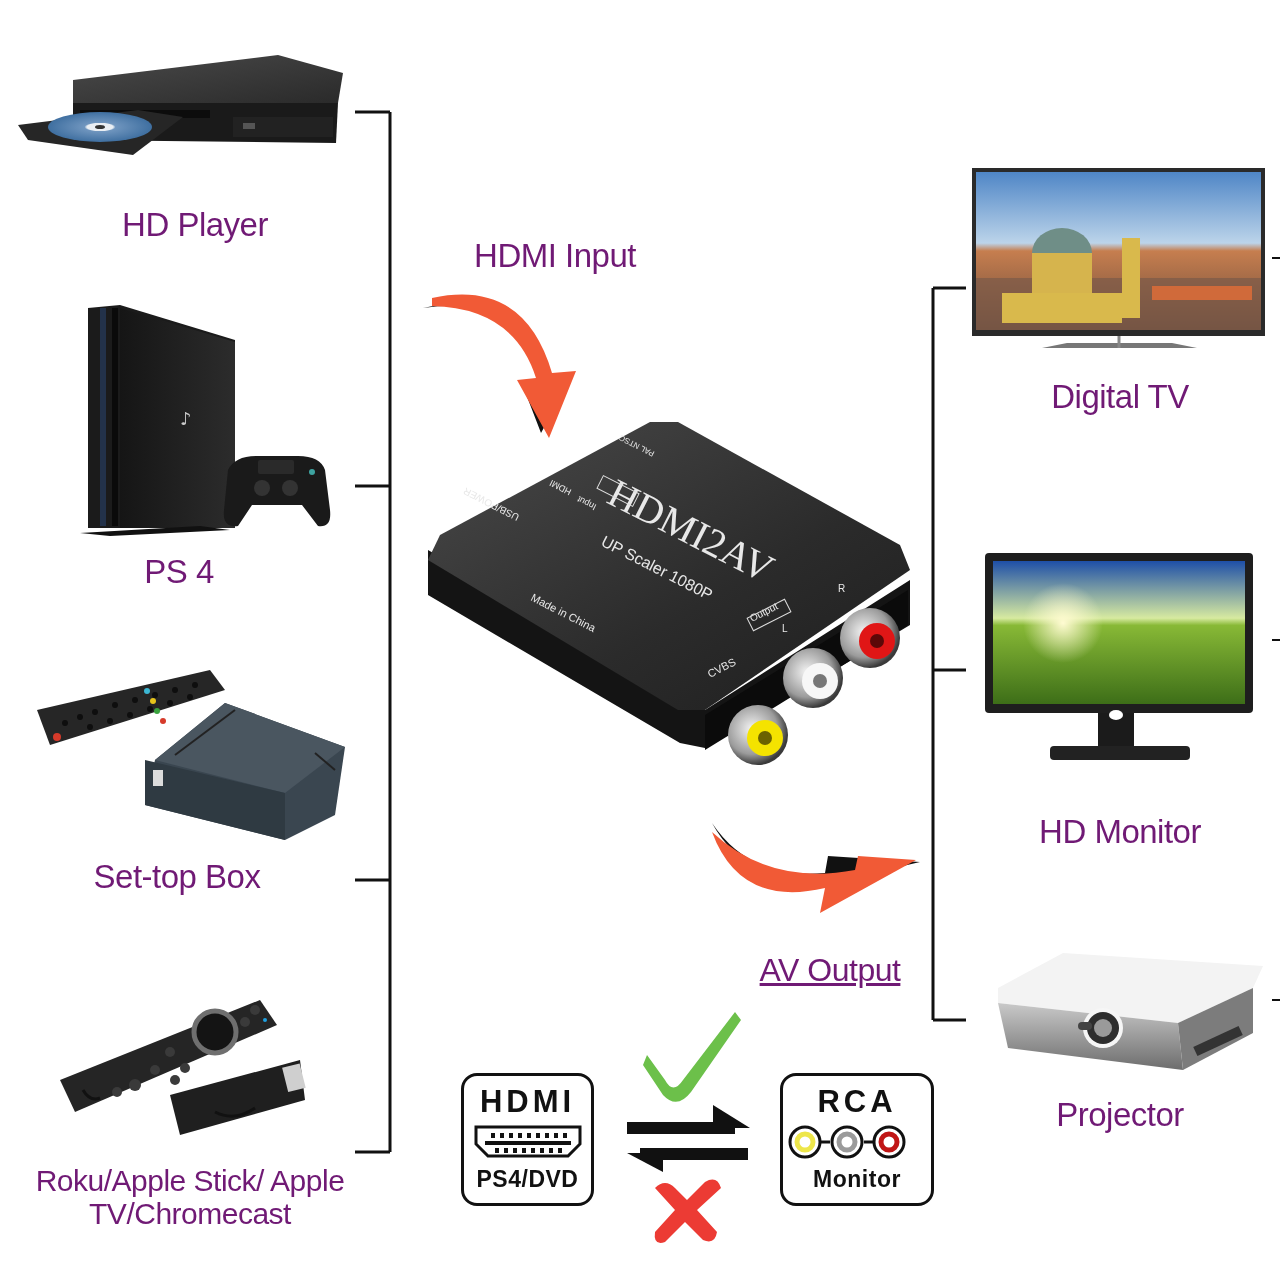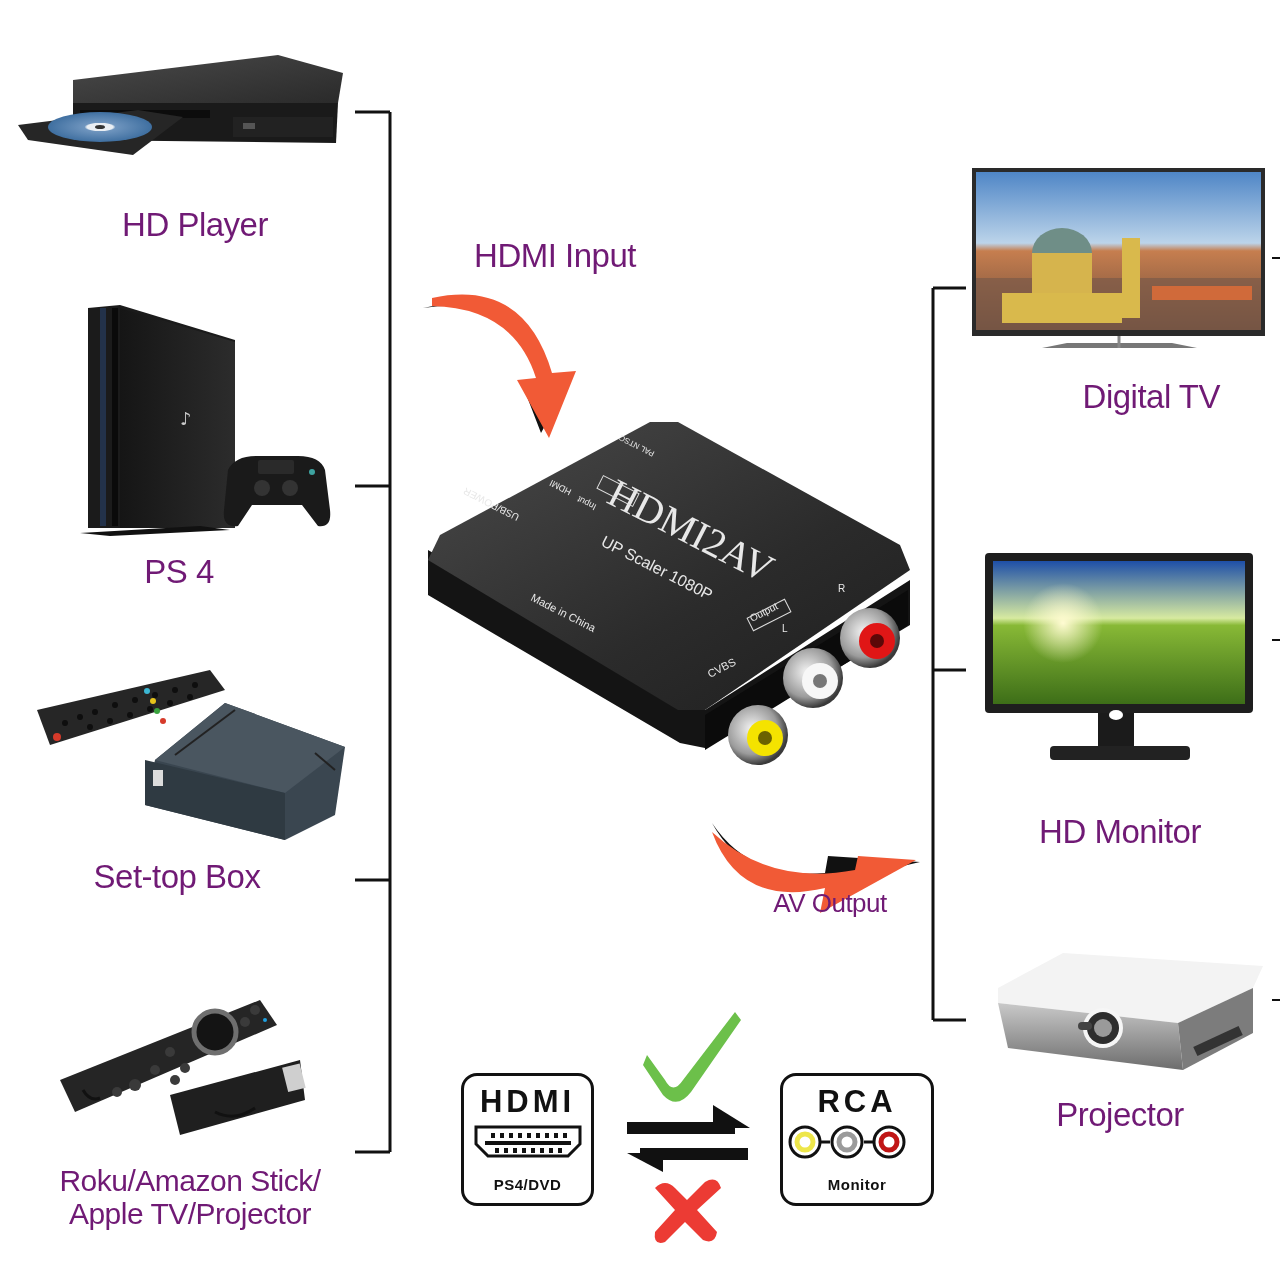--- a/index.html
+++ b/index.html
@@ -5,21 +5,21 @@
   html, body { margin: 0; padding: 0; background: #ffffff; }
   body { width: 1280px; height: 1280px; position: relative; overflow: hidden;
          font-family: "Liberation Sans", sans-serif; color: #111; }
   .label { position: absolute; font-size: 33px; color: #701a75; white-space: nowrap;
            text-align: center; letter-spacing: -0.5px; }
   .label.sm { font-size: 30px; line-height: 33px; white-space: normal; }
   svg { position: absolute; overflow: visible; }
   .badge { position: absolute; border: 3px solid #111; border-radius: 16px; background: #fff;
            box-sizing: border-box; text-align: center; }
   .badge .t { font-weight: bold; font-size: 31px; letter-spacing: 4px; margin-top: 8px; }
-  .badge .s { font-size: 15px; font-weight: bold; letter-spacing: 0.5px; position: absolute;
+  .badge .s { font-size: 23px; font-weight: bold; letter-spacing: 0.5px; position: absolute;
               left: 0; right: 0; bottom: 10px; }
 </style>
 </head>
 <body>
 
 <svg width="1280" height="1280" style="left:0;top:0;">
   <g stroke="#111" stroke-width="3" fill="none">
     <line x1="390" y1="112" x2="390" y2="1152"></line>
     <line x1="355" y1="112" x2="390" y2="112"></line>
     <line x1="355" y1="486" x2="390" y2="486"></line>
@@ -142,21 +142,21 @@
         <circle cx="100" cy="80" r="5"></circle>
       <circle cx="120" cy="90" r="5"></circle>
         <circle cx="80" cy="95" r="6"></circle>
         <circle cx="62" cy="102" r="5"></circle>
       <circle cx="200" cy="20" r="5"></circle>
         <circle cx="190" cy="32" r="5"></circle>
     </g>
     <circle cx="210" cy="30" r="2" fill="#1ea0e0"></circle>
     <path d="M28,100 Q35,112 45,108" stroke="#111" stroke-width="3" fill="none"></path>
   </svg>
-  <div class="label sm" style="left:30px;top:1164px;width:320px;">Roku/Amazon Stick/ Apple TV/Projector</div>
+  <div class="label sm" style="left:30px;top:1164px;width:320px;">Roku/Apple Stick/ Apple TV/Chromecast</div>
 </div>
 
 <div class="label" style="left:455px;top:237px;width:200px;">HDMI Input</div>
 <svg width="170" height="160" style="left:424px;top:288px;">
   <path d="M2,15 Q90,-5 120,90 L100,88 L120,140 L150,85 L132,88 Q105,0 2,15 Z" fill="#111" transform="translate(-3,5)"></path>
   <path d="M8,10 Q100,-10 128,85 L152,83 L125,150 L93,92 L112,90 Q90,20 8,18 Z" fill="#f15a36"></path>
 </svg>
 
 <svg width="500" height="360" style="left:420px;top:410px;">
   <defs>
@@ -210,21 +210,21 @@
     <circle cx="450" cy="228" r="30" fill="url(#rcaMetal)"></circle>
     <circle cx="457" cy="231" r="18" fill="#e01616"></circle>
     <circle cx="457" cy="231" r="7" fill="#5c0808"></circle>
   </g>
 </svg>
 
 <svg width="215" height="110" style="left:710px;top:818px;">
   <path d="M2,5 Q40,62 115,55 L118,38 L210,44 L142,60 Q40,75 2,5 Z" fill="#111"></path>
   <path d="M2,14 Q30,90 115,70 L110,95 L206,42 L148,38 L145,52 Q60,68 2,14 Z" fill="#f15a36"></path>
 </svg>
-<div class="label" style="left:730px;top:888px;width:200px;font-size:26px;">AV Output</div>
+<div class="label" style="left:730px;top:952px;width:200px;font-size:32px;text-decoration:underline;">AV Output</div>
 
 <div>
   <svg width="300" height="190" style="left:972px;top:168px;">
     <defs>
       <linearGradient id="sky" x1="0" y1="0" x2="0" y2="1">
         <stop offset="0" stop-color="#4f86c6"></stop>
           <stop offset="0.45" stop-color="#bcd4ea"></stop>
         <stop offset="0.5" stop-color="#c67e4f"></stop>
           <stop offset="1" stop-color="#6a4a3a"></stop>
       </linearGradient>
@@ -233,21 +233,21 @@
     <rect x="4" y="4" width="285" height="158" fill="url(#sky)"></rect>
     <rect x="4" y="110" width="285" height="52" fill="#7a5a48" opacity="0.7"></rect>
     <ellipse cx="90" cy="85" rx="30" ry="25" fill="#6f8e87"></ellipse>
     <rect x="60" y="85" width="60" height="45" fill="#d6b44d"></rect>
     <rect x="150" y="70" width="18" height="80" fill="#d9b94c"></rect>
     <rect x="30" y="125" width="120" height="30" fill="#d9b94c"></rect>
     <rect x="180" y="118" width="100" height="14" fill="#d06a3a"></rect>
     <polygon points="70,180 225,180 200,175 95,175" fill="#777"></polygon>
     <line x1="147" y1="168" x2="147" y2="180" stroke="#888" stroke-width="3"></line>
   </svg>
-  <div class="label" style="left:1020px;top:378px;width:200px;text-align:right;">Digital TV</div>
+  <div class="label" style="left:1020px;top:378px;width:200px;">Digital TV</div>
 </div>
 
 <div>
   <svg width="270" height="210" style="left:985px;top:553px;">
     <defs>
       <linearGradient id="field" x1="0" y1="0" x2="0" y2="1">
         <stop offset="0" stop-color="#1e4fa8"></stop>
           <stop offset="0.4" stop-color="#d7eaa0"></stop>
         <stop offset="0.45" stop-color="#88b936"></stop>
           <stop offset="1" stop-color="#3d6e18"></stop>

